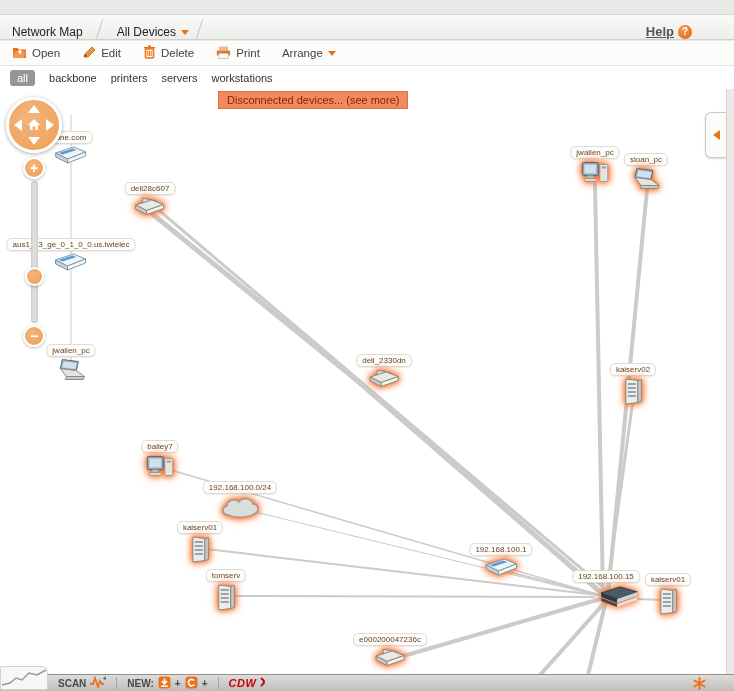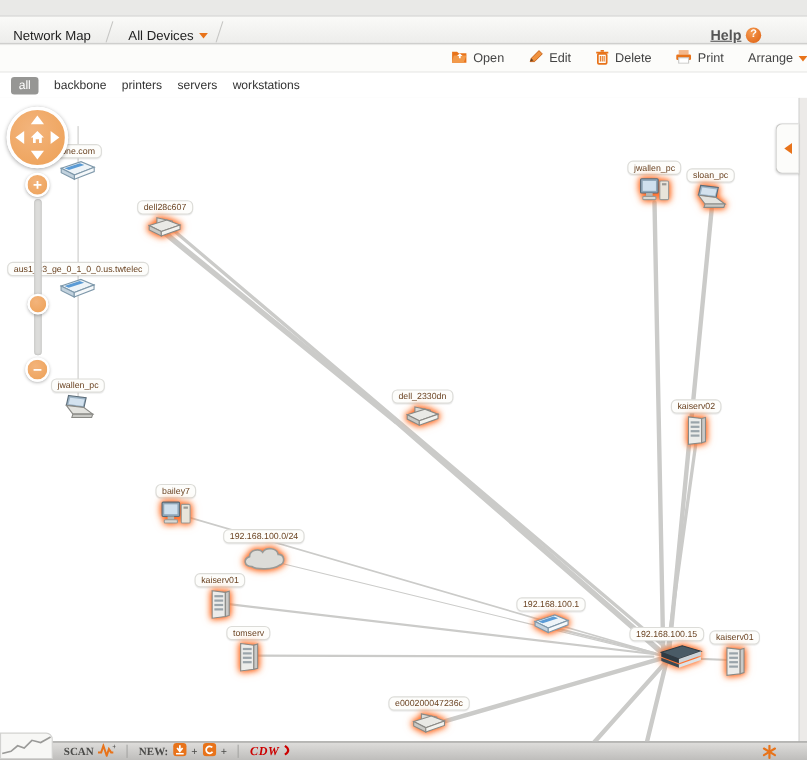--- a/index.html
+++ b/index.html
@@ -26,21 +26,21 @@
   .caret-down { width:0; height:0; border-left:4px solid transparent; border-right:4px solid transparent;
     border-top:5px solid #e8731a; display:inline-block; }
   #help-area { margin-left:auto; display:flex; align-items:center; gap:4px; padding-right:42px; }
   #help-link { color:#555; text-decoration:underline; font-size:13px;font-weight:bold; }
   .help-badge { width:14px; height:14px; border-radius:50%; background:radial-gradient(circle at 35% 30%, #f59b52, #dd5f10);
     color:#fff; font-size:10px; font-weight:bold; display:flex; align-items:center; justify-content:center; }
   
   #toolbar {
     position:absolute; top:41px; left:0; width:734px; height:25px;
     background:#fcfcfa; border-bottom:1px solid #e3e3e1;
-    display:flex; align-items:center; gap:22px; padding-left:12px; font-size:11.5px; color:#444;justify-content:flex-end;
+    display:flex; align-items:center; gap:22px; padding-left:12px; font-size:11.5px; color:#444;
   }
   .tool-btn { display:flex; align-items:center; gap:5px; cursor:pointer; }
   
   #filterbar {
     position:absolute; top:66px; left:0; width:734px; height:23px;
     background:#fff; display:flex; align-items:center; gap:14px; padding-left:10px; font-size:11px;
   }
   .filter-pill { background:#969694; color:#fff; border-radius:3px; padding:2px 7px; }
   .filter-link { color:#333; cursor:pointer; }
   
@@ -96,21 +96,21 @@
     position:absolute; left:705px; top:112px; width:21px; height:46px; z-index:7;
     background:#fcfcfa; border:1px solid #c9c9c7; border-right:none; border-radius:6px 0 0 6px;
     box-shadow:0 1px 2px rgba(0,0,0,.15); display:flex; align-items:center; justify-content:center; cursor:pointer;
   }
   .tri-left { width:0; height:0; border-top:5px solid transparent; border-bottom:5px solid transparent;
     border-right:7px solid #e8731a; }
   
   #statusbar {
     position:absolute; top:674px; left:0; width:734px; height:17px;
     background:linear-gradient(#dedddb,#bebdbb); border-top:1px solid #8f8f8d;
-    display:flex; align-items:center; font-size:10px; font-weight:bold; color:#4a4a48;font-family:Liberation Serif, serif;
+    display:flex; align-items:center; font-size:10px; font-weight:bold; color:#4a4a48;
   }
   #sparkline { position:absolute; left:0; top:-9px; width:48px; height:24px;
     background:#f7f7f5; border-radius:0 6px 0 0; border:1px solid #d2d2d0; }
   .sb-div { width:1px; height:12px; background:#a5a5a3; margin:0 10px; }
   .sb-group { display:flex; align-items:center; gap:4px; }
   .plus-mini { color:#4a4a48; font-weight:bold; font-size:10px; }
   #cdw-logo { color:#c00; font-style:italic; font-weight:bold; font-size:11px; letter-spacing:.5px; }
   #star-icon { position:absolute; right:28px; top:2px; }
 </style>
 </head>
@@ -192,20 +192,23 @@
       <line x1="247" y1="421" x2="600" y2="507" stroke="#cbcbc9" stroke-width="1" stroke-linecap="round"></line>
       <line x1="206" y1="460" x2="598" y2="506" stroke="#cbcbc9" stroke-width="2" stroke-linecap="round"></line>
       <line x1="232" y1="507" x2="594" y2="508" stroke="#cbcbc9" stroke-width="2" stroke-linecap="round"></line>
       <line x1="505" y1="482" x2="596" y2="505" stroke="#cbcbc9" stroke-width="2" stroke-linecap="round"></line>
       <line x1="662" y1="511" x2="614" y2="509" stroke="#cbcbc9" stroke-width="2" stroke-linecap="round"></line>
       <line x1="393" y1="570" x2="600" y2="510" stroke="#cbcbc9" stroke-width="4" stroke-linecap="round"></line>
       <line x1="606" y1="512" x2="540" y2="586" stroke="#cbcbc9" stroke-width="4" stroke-linecap="round"></line>
       <line x1="606" y1="512" x2="588" y2="586" stroke="#cbcbc9" stroke-width="4" stroke-linecap="round"></line>
     </svg>
 
+  <div id="banner">
+    <span style="color:#8a2400;">Disconnected devices... (see more)</span>
+  </div>
 
   <div id="pan-control">
     <span class="pan-arrow pan-up"></span>
     <span class="pan-arrow pan-down"></span>
     <span class="pan-arrow pan-left"></span>
     <span class="pan-arrow pan-right"></span>
     <span class="pan-home"><svg width="16" height="16" viewBox="0 0 16 16">
           <path d="M8 2 L14 8 H12 V13 H9.5 V9.5 H6.5 V13 H4 V8 H2 Z" fill="#fff"></path>
         </svg></span>
   </div>

